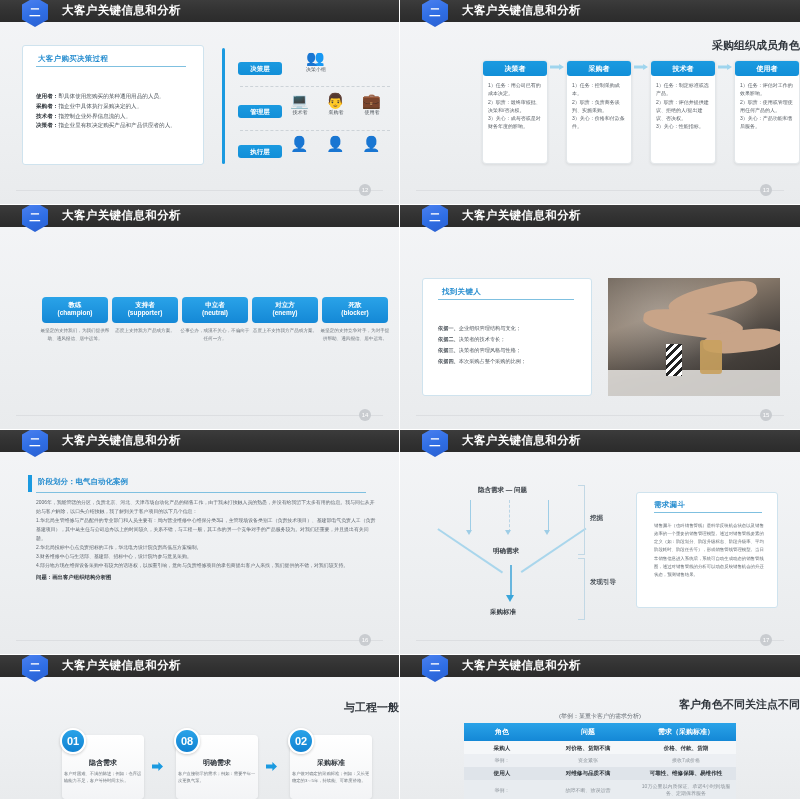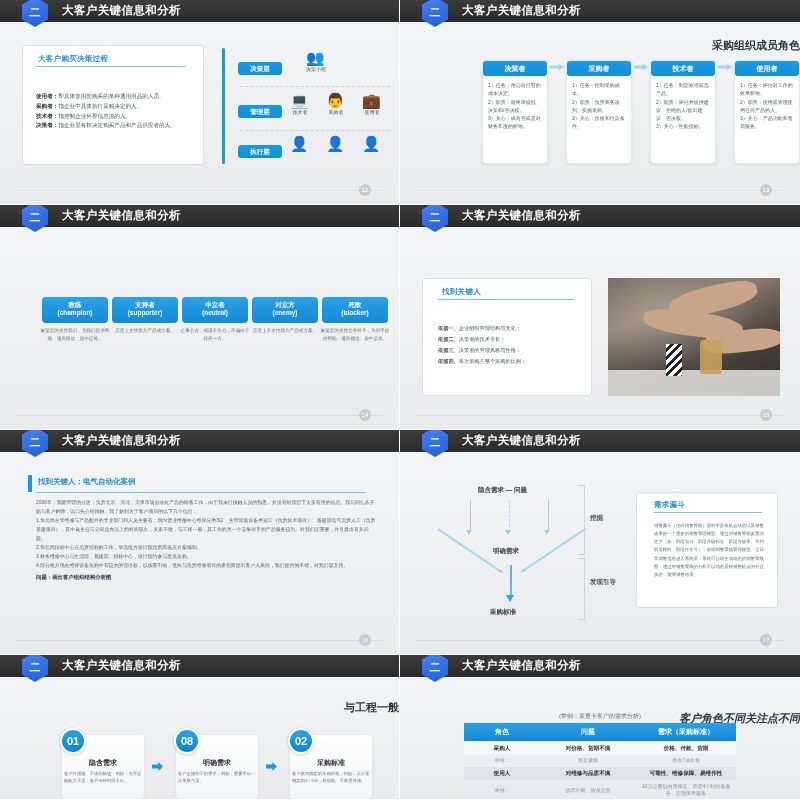--- a/index.html
+++ b/index.html
@@ -364,21 +364,21 @@
   </div>
 
   <div class="slide">
     <div class="hdr"></div>
     <div class="hex">
       <span>二</span>
     </div>
     <div class="hdr-title">大客户关键信息和分析</div>
 
     <div style="position:absolute;left:28px;top:45px;width:4px;height:17px;background:#1b9ae0;"></div>
-    <div style="position:absolute;left:38px;top:47px;font-size:7.5px;font-weight:bold;color:#2a8fd0;">找到关键人：电气自动化案例</div>
+    <div style="position:absolute;left:38px;top:47px;font-size:7.5px;font-weight:bold;color:#2a8fd0;">阶段划分：电气自动化案例</div>
     <div style="position:absolute;left:36px;top:62px;width:330px;height:1px;background:#7fc0e0;"></div>
 
     <div style="position:absolute;left:36px;top:68px;width:340px;">
       <p style="font-size:4.9px;color:#5d646c;line-height:1.85;">2006年，我能管辖的分区，负责北京、河北、天津市场自动化产品的销售工作，由于我未打接触人员的熟悉，并没有给我留下太多有用的信息。我与同仁从开始与客户解除，以口头介绍接触，我了解到关于客户项目的以下几个信息：</p>
       <p style="font-size:4.9px;color:#5d646c;line-height:1.85;">1.华北局主管维修与产品配件的专业部门和人员主要有：局内营业维修中心维保分类3日，主管现场设备类别工（负责技术项目）、基建部电气负责人工（负责基建项目），其中葛主任与公司总办以上的时间较久，关系不错，与工程一般，其工作的另一个竞争对手的产品服务较为。对我们还重要，并且提出有关问题。</p>
       <p style="font-size:4.9px;color:#5d646c;line-height:1.85;">2.华北局投标中心点负责招标的工作，华北电力设计院负责高低压方案编制。</p>
       <p style="font-size:4.9px;color:#5d646c;line-height:1.85;">3.财务维修中心与生活部、基建部、招标中心，设计院均参与意见采购。</p>
       <p style="font-size:4.9px;color:#5d646c;line-height:1.85;">4.部分地方现在维保设备采购中有较大的话语权，以加重引响，意向与负责维修项目的承包商提出客户人来找，我们提供的不错，对我们较支持。</p>
       <p style="font-size:5.4px;color:#2e343a;font-weight:bold;margin-top:3px;">问题：画出客户组织结构分析图</p>
     </div>
@@ -450,21 +450,21 @@
     <div style="position:absolute;left:292px;top:115px;width:78px;font-size:4.3px;color:#6d747b;line-height:1.7;">客户做对确定的采购标准；例如：又长更稳定的3～5年，持续能、可靠度价格。</div>
   </div>
 
   <div class="slide r2">
     <div class="hdr"></div>
     <div class="hex">
       <span>二</span>
     </div>
     <div class="hdr-title">大客户关键信息和分析</div>
 
-    <div class="stitle" style="top:56px;font-style:italic;">客户角色不同关注点不同</div>
+    <div class="stitle" style="top:42px;">客户角色不同关注点不同</div>
     <div class="ssub" style="top:57px;">(举例：某重卡客户的需求分析)</div>
 
     <table class="tbl19" style="top:68px;left:64px;">
       <thead>
         <tr>
           <th style="width:76px;">角色</th>
           <th style="width:96px;">问题</th>
           <th style="width:100px;">需求（采购标准）</th>
         </tr>
       </thead>

